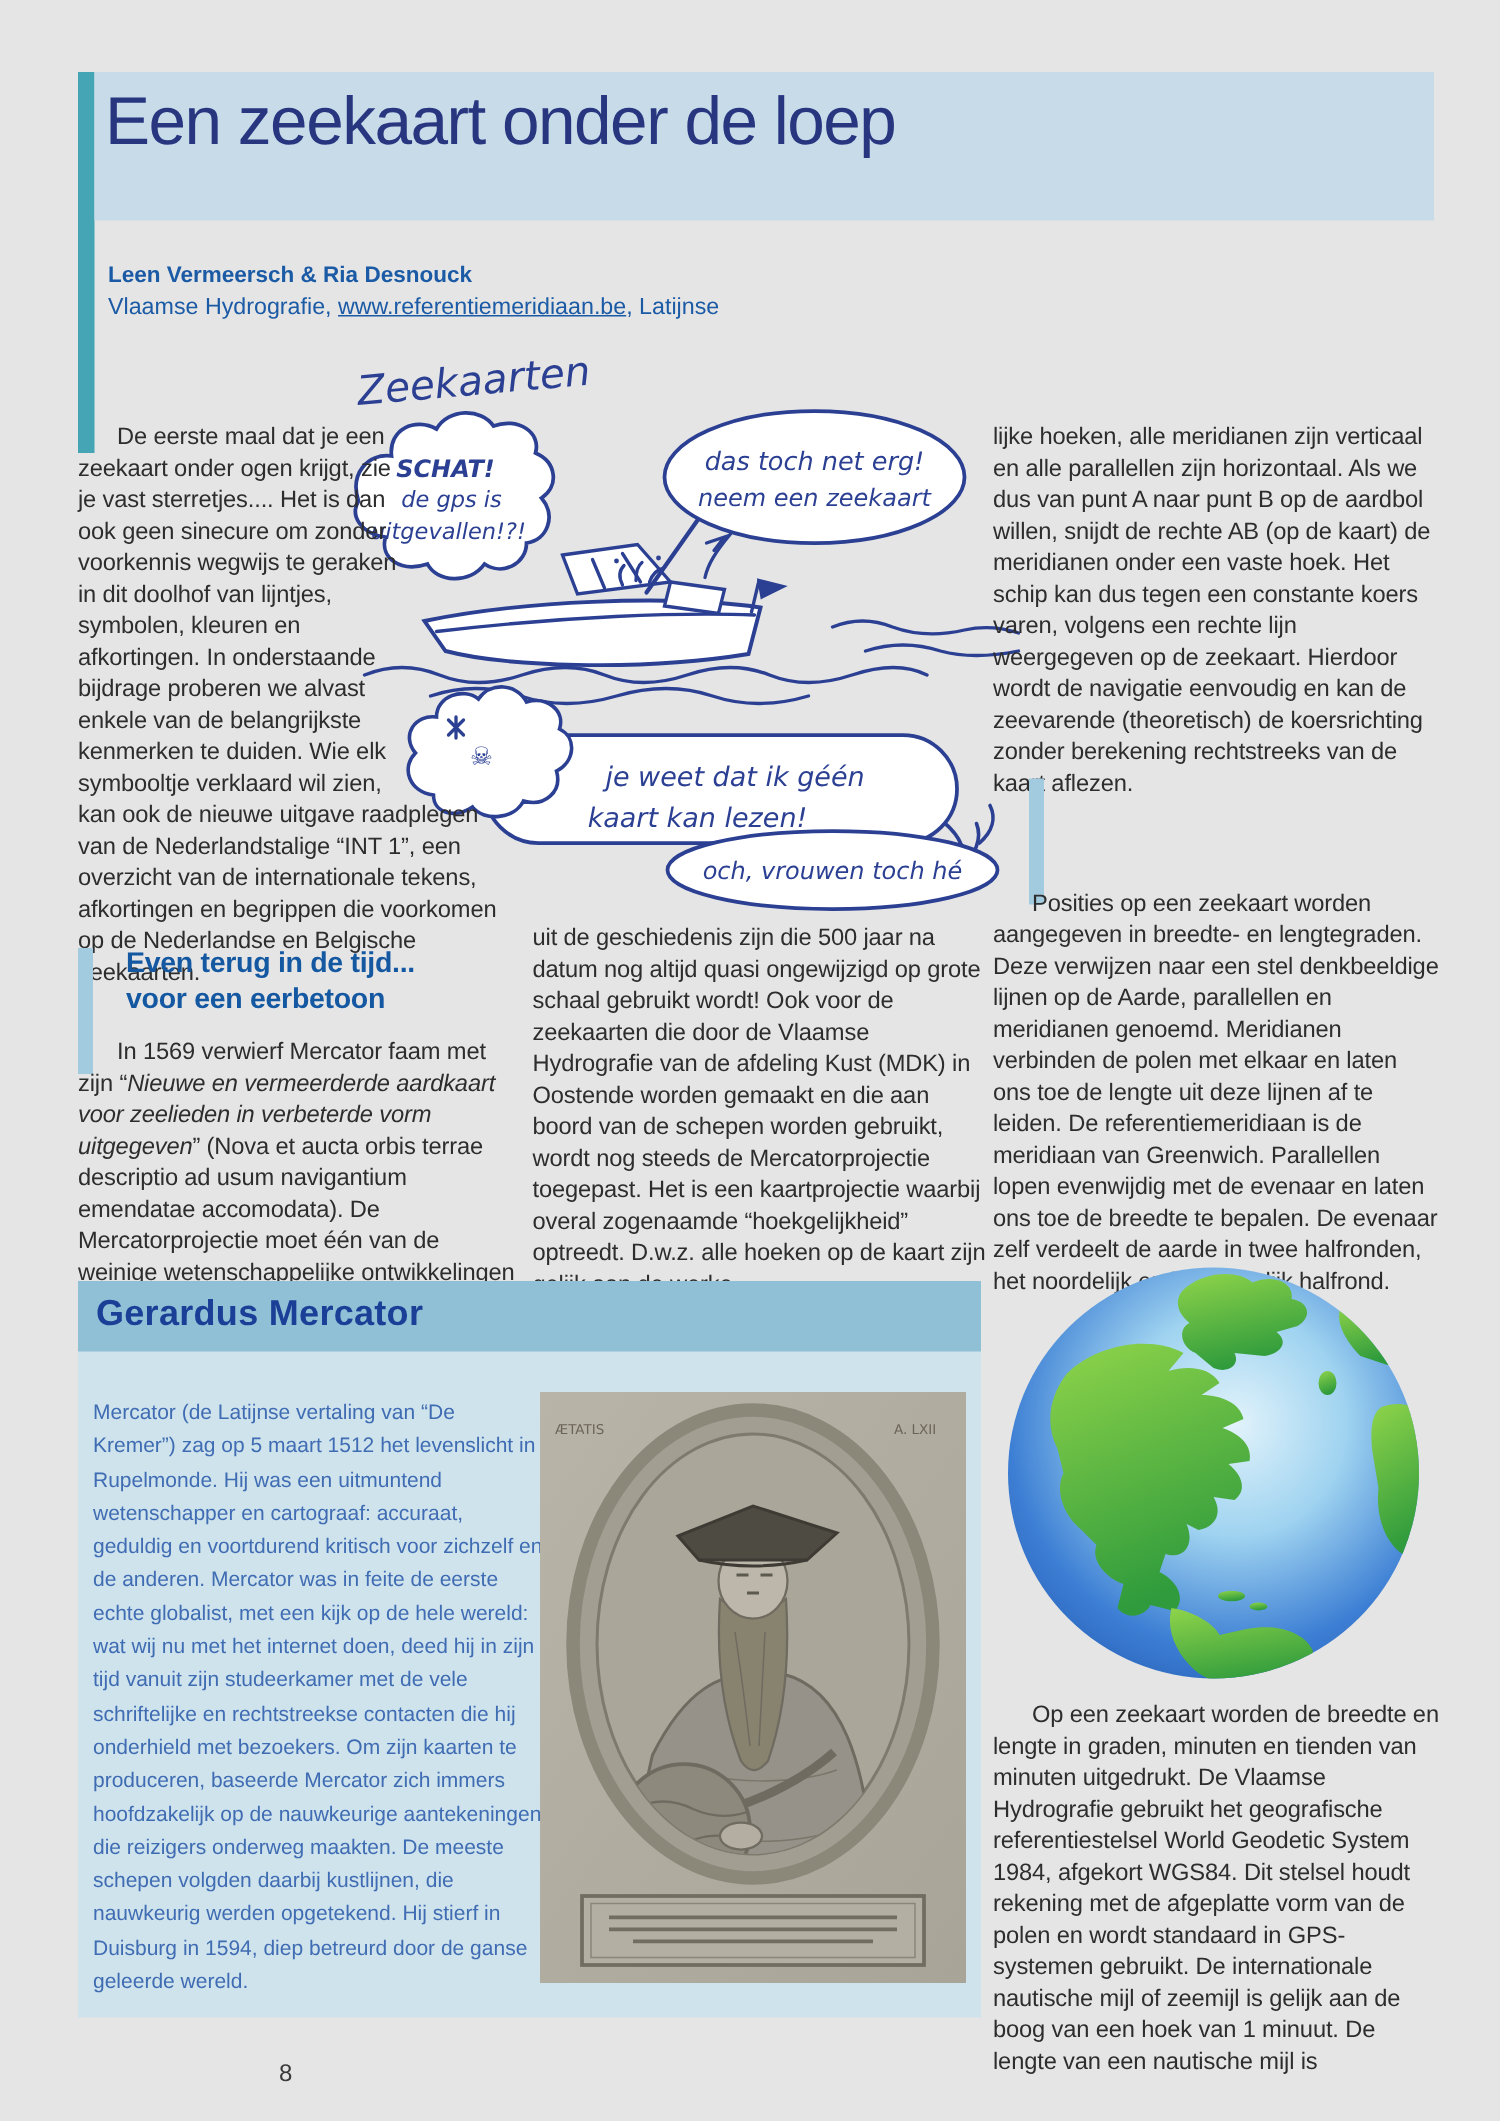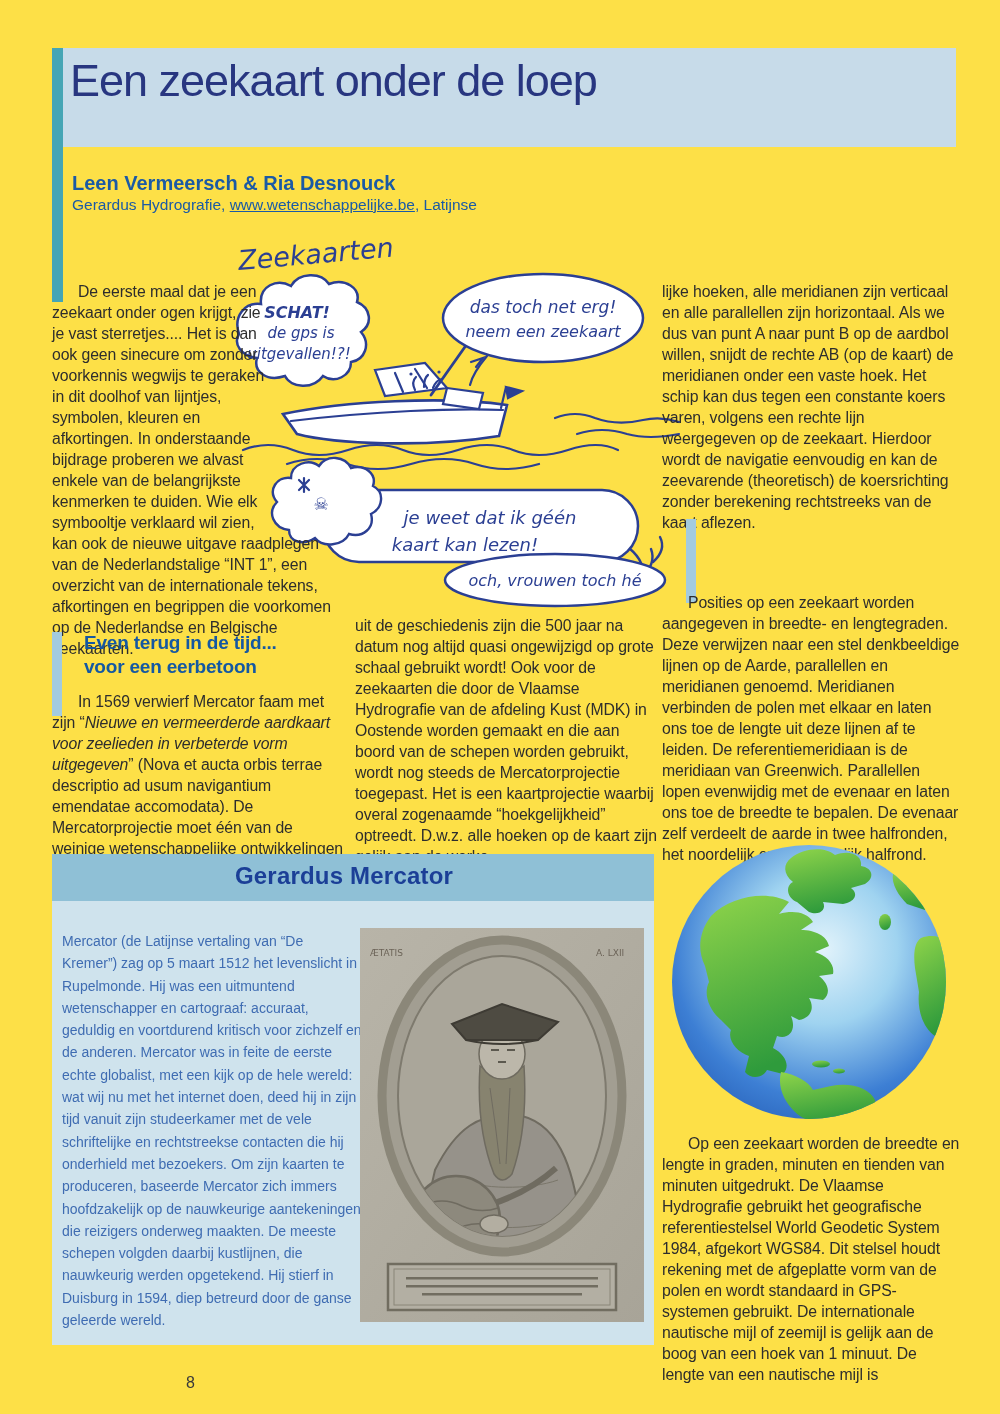--- a/index.html
+++ b/index.html
@@ -1,55 +1,55 @@
 <!DOCTYPE html>
 <html><head>
 <meta charset="utf-8">
 <style>
   html,body{margin:0;padding:0;background:#ffffff;}
-  .page{position:relative;width:1000px;height:1414px;background:#fde047;
+  .page{position:relative;width:1000px;height:1414px;background:#e5e5e5;
         font-family:"Liberation Sans",sans-serif;overflow:hidden;}
   .abs{position:absolute;}
   
   .teal-bar{left:52px;top:48px;width:11px;height:254px;background:#45a5b5;}
   .header-band{left:63px;top:48px;width:893px;height:99px;background:#c7dbe9;}
   .page-title{left:70px;top:56px;width:860px;font-size:45px;line-height:50px;
               color:#283680;letter-spacing:-1px;font-weight:normal;}
   .byline{left:72px;top:173px;width:600px;color:#1b5aa5;font-size:15.5px;line-height:21px;}
-  .byline .name{font-weight:bold;font-size:20px;}
+  .byline .name{font-weight:bold;font-size:15px;}
   .byline a{color:#1b5aa5;text-decoration:underline;}
   
   .txt{color:#2d2d2d;font-size:15.8px;line-height:21px;letter-spacing:-0.1px;}
   .indent{text-indent:26px;}
   .wrap-spacer{float:right;width:78px;height:232px;}
   .sec-bar{width:10px;background:#a3cbdf;}
   .sec-h{color:#1458a2;font-weight:bold;font-size:19px;line-height:24px;letter-spacing:-0.2px;}
   .ital{font-style:italic;}
   
   .merc-box{left:52px;top:854px;width:602px;height:491px;background:#cfe3ed;}
   .merc-strip{left:52px;top:854px;width:602px;height:47px;background:#8fc0d6;}
   .merc-title{left:64px;top:862px;width:560px;color:#1b3f97;font-weight:bold;
-              font-size:24px;letter-spacing:0.2px;text-align:center;}
+              font-size:24px;letter-spacing:0.2px;}
   .merc-txt{left:62px;top:930px;width:300px;color:#3f6cb2;font-size:14px;line-height:22.3px;}
   .pagenum{left:186px;top:1374px;color:#3a3a3a;font-size:16px;}
   svg text{font-family:"DejaVu Sans",sans-serif;}
   .hand{font-style:italic;fill:#2b3f93;}
 </style>
 </head>
 <body>
 
 <div class="page">
 
   <div class="abs teal-bar"></div>
   <div class="abs header-band"></div>
   <div class="abs page-title">Een zeekaart onder de loep</div>
 
   <div class="abs byline">
     <div class="name">Leen Vermeersch &amp; Ria Desnouck</div>
-    <div><span>Gerardus Hydrografie, </span><a href="#">www.wetenschappelijke.be</a><span>, Latijnse</span></div>
+    <div><span>Vlaamse Hydrografie, </span><a href="#">www.referentiemeridiaan.be</a><span>, Latijnse</span></div>
   </div>
 
   <svg class="abs" style="left:225px;top:238px;" width="460" height="370" viewBox="0 0 460 370">
     <g fill="none" stroke="#2b3f93" stroke-width="2.2" stroke-linecap="round">
 
       <path d="M 330 180 q 20 -8 40 0 q 22 8 48 2 q 18 -4 36 2"></path>
       <path d="M 352 196 q 25 -8 50 0 q 22 6 52 0"></path>
       <path d="M 18 212 q 25 -10 50 0 t 55 0 t 55 0 t 55 0 t 55 0 t 55 0 t 50 0"></path>
       <path d="M 62 226 q 30 -10 60 0 t 64 0 t 64 0 t 64 0"></path>
 

